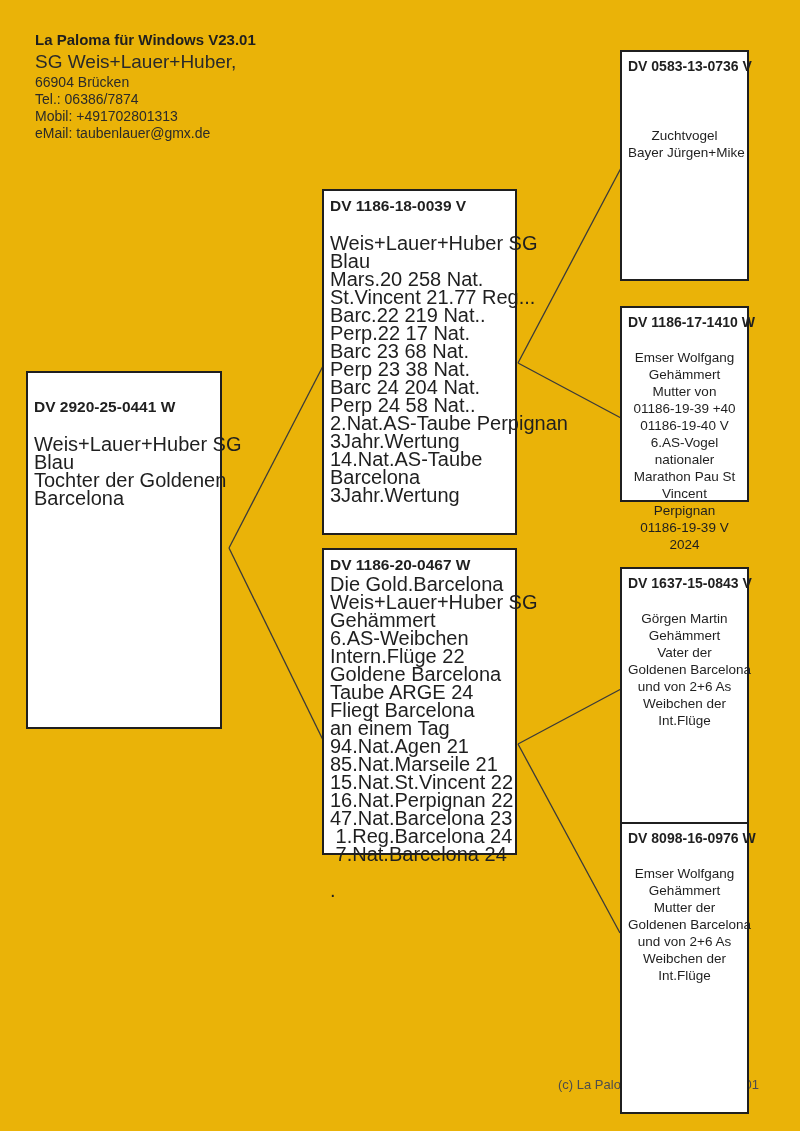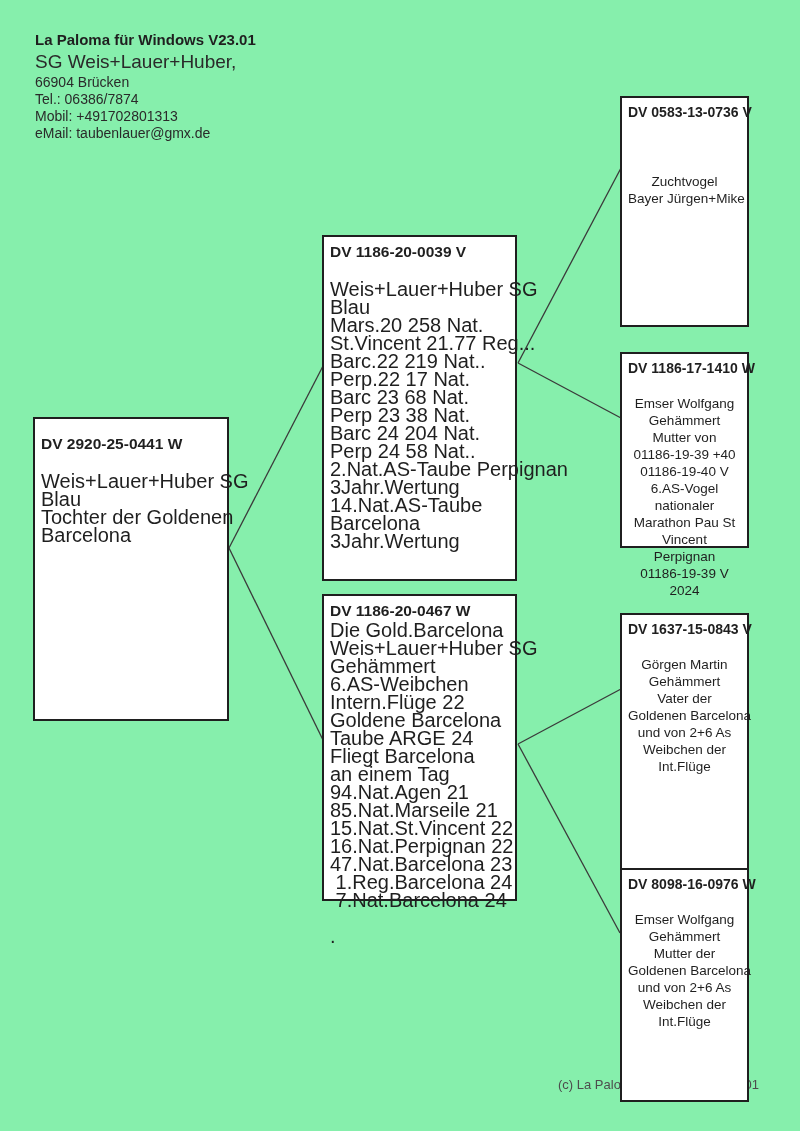--- a/index.html
+++ b/index.html
@@ -1,53 +1,52 @@
 <!DOCTYPE html>
 <html><head>
 <meta charset="utf-8">
 <style>
   html, body { margin: 0; padding: 0; background: #ffffff; }
   .page {
     position: relative;
     width: 800px;
     height: 1131px;
-    background: #86efac;
+    background: #eab308;
     font-family: "Liberation Sans", "DejaVu Sans", sans-serif;
     color: #1f1f1f;
     overflow: hidden;
   }
   
   .sender { position: absolute; left: 35px; top: 29px; }
   .sender .s-title  { font-size: 15px; font-weight: bold; line-height: 21px; }
   .sender .s-name   { font-size: 19px; line-height: 24px; color: #2a2a2a; }
   .sender .s-addr   { font-size: 14px; line-height: 17px; color: #2a2a2a; }
   .sender .s-gap    { }
   
   .edges-svg { position: absolute; left: 0; top: 0; z-index: 1; pointer-events: none; }
   
   .pbox {
     position: absolute;
     z-index: 2;
     box-sizing: border-box;
     border: 2px solid #1f1f1f;
     background: #ffffff;
     padding: 4px 6px;
-    margin-top: 46px;
   }
   .pbox .ring { font-weight: bold; font-size: 15.5px; line-height: 21px; white-space: pre; }
   .pbox .body { font-size: 20px; line-height: 18px; white-space: pre; }
   .pbox.small .ring { font-size: 14px; line-height: 20px; }
   .pbox.small .body { font-size: 13.5px; line-height: 17px; text-align: center; }
-  #box-subject { left: 33px;  top: 371px; width: 196px; height: 304px; padding-top: 14px; }
+  #box-subject { left: 26px;  top: 371px; width: 196px; height: 358px; padding-top: 23px; }
   #box-father  { left: 322px; top: 189px; width: 195px; height: 346px; }
   #box-mother  { left: 322px; top: 548px; width: 195px; height: 307px; }
   #box-pgf     { left: 620px; top: 50px;  width: 129px; height: 231px; }
   #box-pgm     { left: 620px; top: 306px; width: 129px; height: 196px; }
   #box-mgf     { left: 620px; top: 567px; width: 129px; height: 292px; }
-  #box-mgm     { left: 620px; top: 822px; width: 129px; height: 234px; }
+  #box-mgm     { left: 620px; top: 822px; width: 129px; height: 292px; }
   
   #box-father { overflow: visible; }
   
   .footer {
     position: absolute;
     left: 558px;
     top: 1077px;
     font-size: 13px;
     color: #4d4d4d;
   }
@@ -78,21 +77,21 @@
   <section class="pbox" id="box-subject">
     <div class="ring">DV 2920-25-0441 W</div>
     <div class="body">
 Weis+Lauer+Huber SG
 Blau
 Tochter der Goldenen
 Barcelona</div>
   </section>
 
   <section class="pbox" id="box-father">
-    <div class="ring">DV 1186-20-0039 V</div>
+    <div class="ring">DV 1186-18-0039 V</div>
     <div class="body">
 Weis+Lauer+Huber SG
 Blau
 Mars.20 258 Nat.
 St.Vincent 21.77 Reg...
 Barc.22 219 Nat..
 Perp.22 17 Nat.
 Barc 23 68 Nat.
 Perp 23 38 Nat.
 Barc 24 204 Nat.

